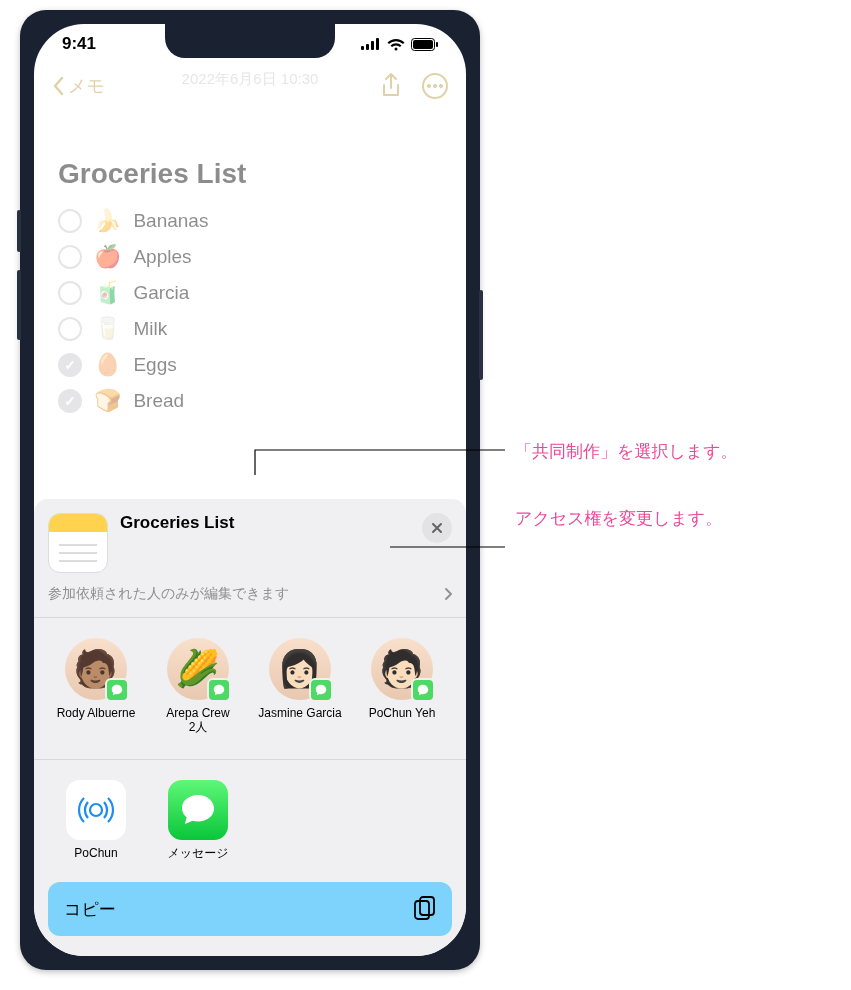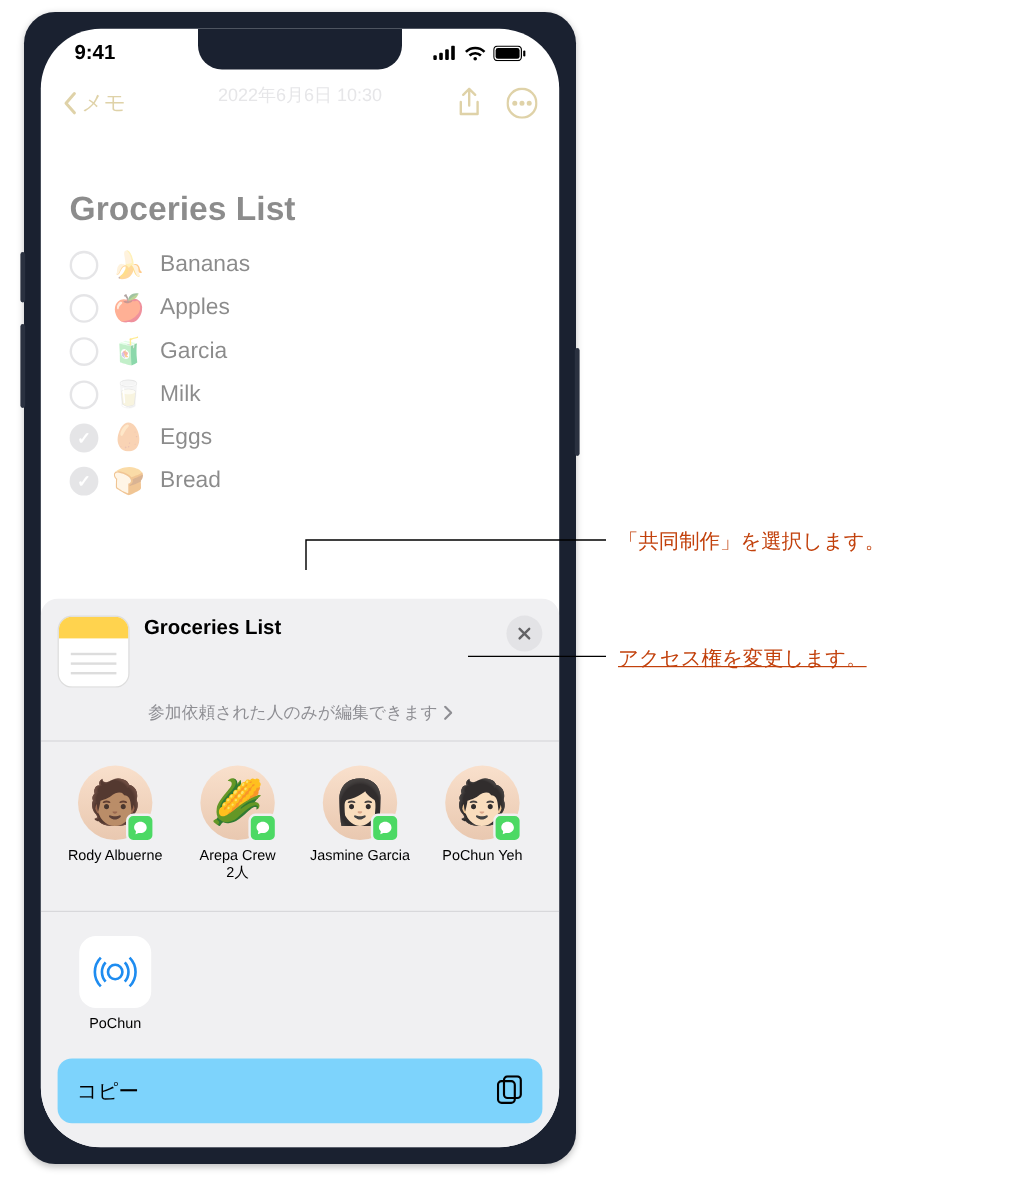--- a/index.html
+++ b/index.html
@@ -93,21 +93,21 @@
     padding:4px 10px; font-size:15px;
   }
   .mode-select svg { width:16px; height:14px; }
   .close-btn {
     width:30px; height:30px; border-radius:50%; background:#e3e3e6;
     display:flex; align-items:center; justify-content:center;
     color:#636366; font-size:15px; flex-shrink:0; cursor:pointer;
   }
   .access-row {
     margin-top:12px; color:#8e8e93; font-size:14px;
-    display:flex; align-items:center; justify-content:center; gap:4px;
+    display:flex; align-items:center; justify-content:space-between; gap:4px;
   }
   .divider { height:1px; background:#d8d8db; margin:14px -14px; }
 
   .contact-row, .app-row {
     display:flex; gap:6px; padding: 6px 0 10px;
   }
   .contact, .app-tile {
     width:96px; text-align:center; font-size:12px; line-height:1.2;
     display:flex; flex-direction:column; align-items:center; gap:6px;
   }
@@ -140,21 +140,21 @@
   .ic-reminders .lines span::before { content:"●"; position:relative; left:-12px; top:-6px; font-size:8px; color:inherit; }
 
   .copy-row {
     background:#7dd3fc; border-radius:12px; margin-top:12px;
     padding:14px 16px; display:flex; align-items:center; justify-content:space-between;
     font-size:17px;
   }
 
   
   .callouts { position:absolute; left:0; top:0; width:851px; height:990px; pointer-events:none; }
-  .callout-text { position:absolute; font-size:17px; color:#c2410c; }
+  .callout-text { position:absolute; font-size:17px; color:#ec4899; }
 </style>
 </head>
 <body>
 
 <div class="stage">
   <div class="phone">
     <div class="band vol1"></div>
       <div class="band vol2"></div>
       <div class="band pwr"></div>
     <div class="screen">
@@ -299,33 +299,41 @@
               <div class="icon ic-airdrop">
                 <svg width="46" height="46" viewBox="0 0 46 46">
                   <g fill="none" stroke="#1e8cf0" stroke-width="2.2">
                     <circle cx="23" cy="23" r="6"></circle>
                     <path d="M11 35a17 17 0 010-24M35 35a17 17 0 000-24M15 31a12 12 0 010-16M31 31a12 12 0 000-16"></path>
                   </g>
                 </svg>
               </div>
               <div>PoChun</div>
             </div>
+            <div class="app-tile">
+              <div class="icon ic-messages">
+                <svg width="40" height="40" viewBox="0 0 40 40">
+                  <path d="M20 5C11 5 4 10.5 4 18c0 3.7 1.8 7 4.6 9.3L7 34l7.6-3.3c1.7.5 3.5.8 5.4.8 9 0 16-5.5 16-13S29 5 20 5z" fill="#fff"></path>
+                </svg>
+              </div>
+              <div>メッセージ</div>
+            </div>
           </div>
 
         <div class="copy-row">
           <span>コピー</span>
           <svg width="22" height="26" viewBox="0 0 22 26">
               <rect x="1" y="5" width="14" height="18" rx="3" stroke="#000" stroke-width="1.8" fill="none"></rect>
               <rect x="6" y="1" width="14" height="18" rx="3" stroke="#000" stroke-width="1.8" fill="none"></rect>
             </svg>
         </div>
       </div>
 
     </div>
   </div>
 
   <svg class="callouts" width="851" height="990">
     <path d="M255 475 L255 450 L505 450" stroke="#000" stroke-width="1.2" fill="none"></path>
     <path d="M390 547 L505 547" stroke="#000" stroke-width="1.2" fill="none"></path>
   </svg>
   <div class="callout-text" style="left:515px; top:440px;">「共同制作」を選択します。</div>
-  <div class="callout-text" style="left:515px; top:537px;text-decoration:underline;">アクセス権を変更します。</div>
+  <div class="callout-text" style="left:515px; top:507px;">アクセス権を変更します。</div>
 </div>
 
 </body></html>

